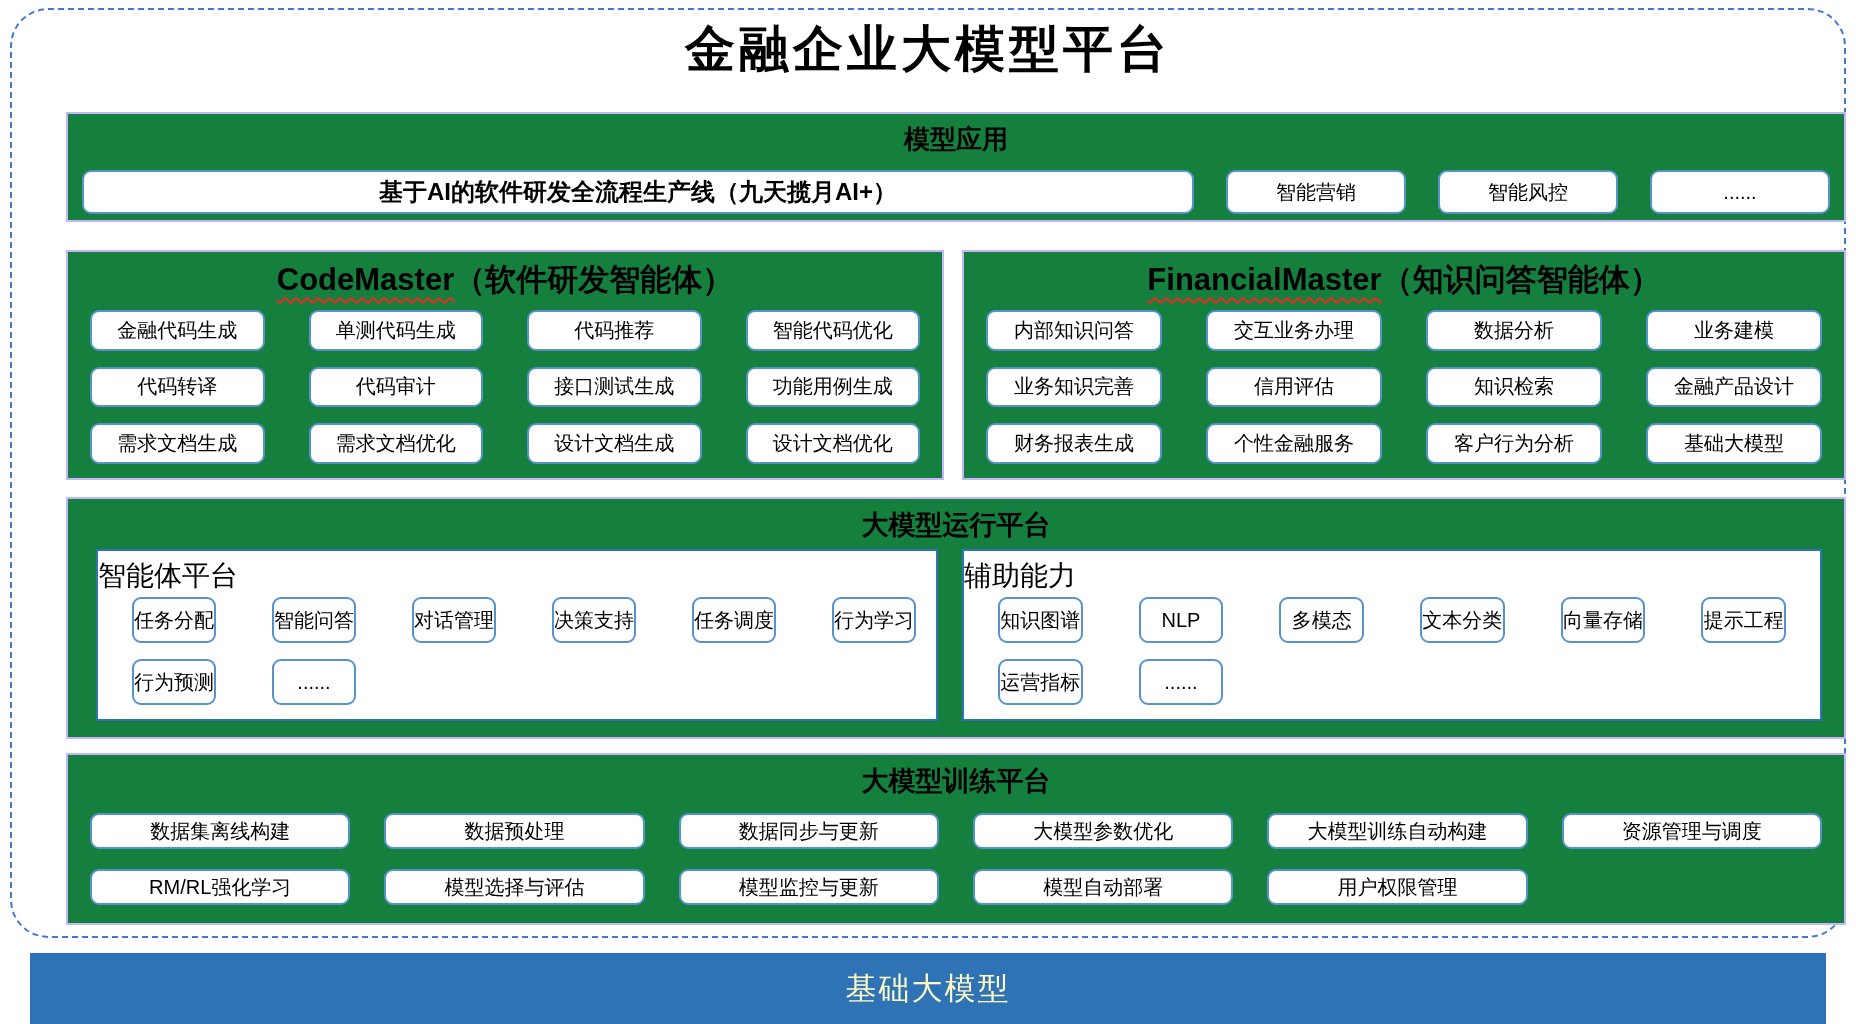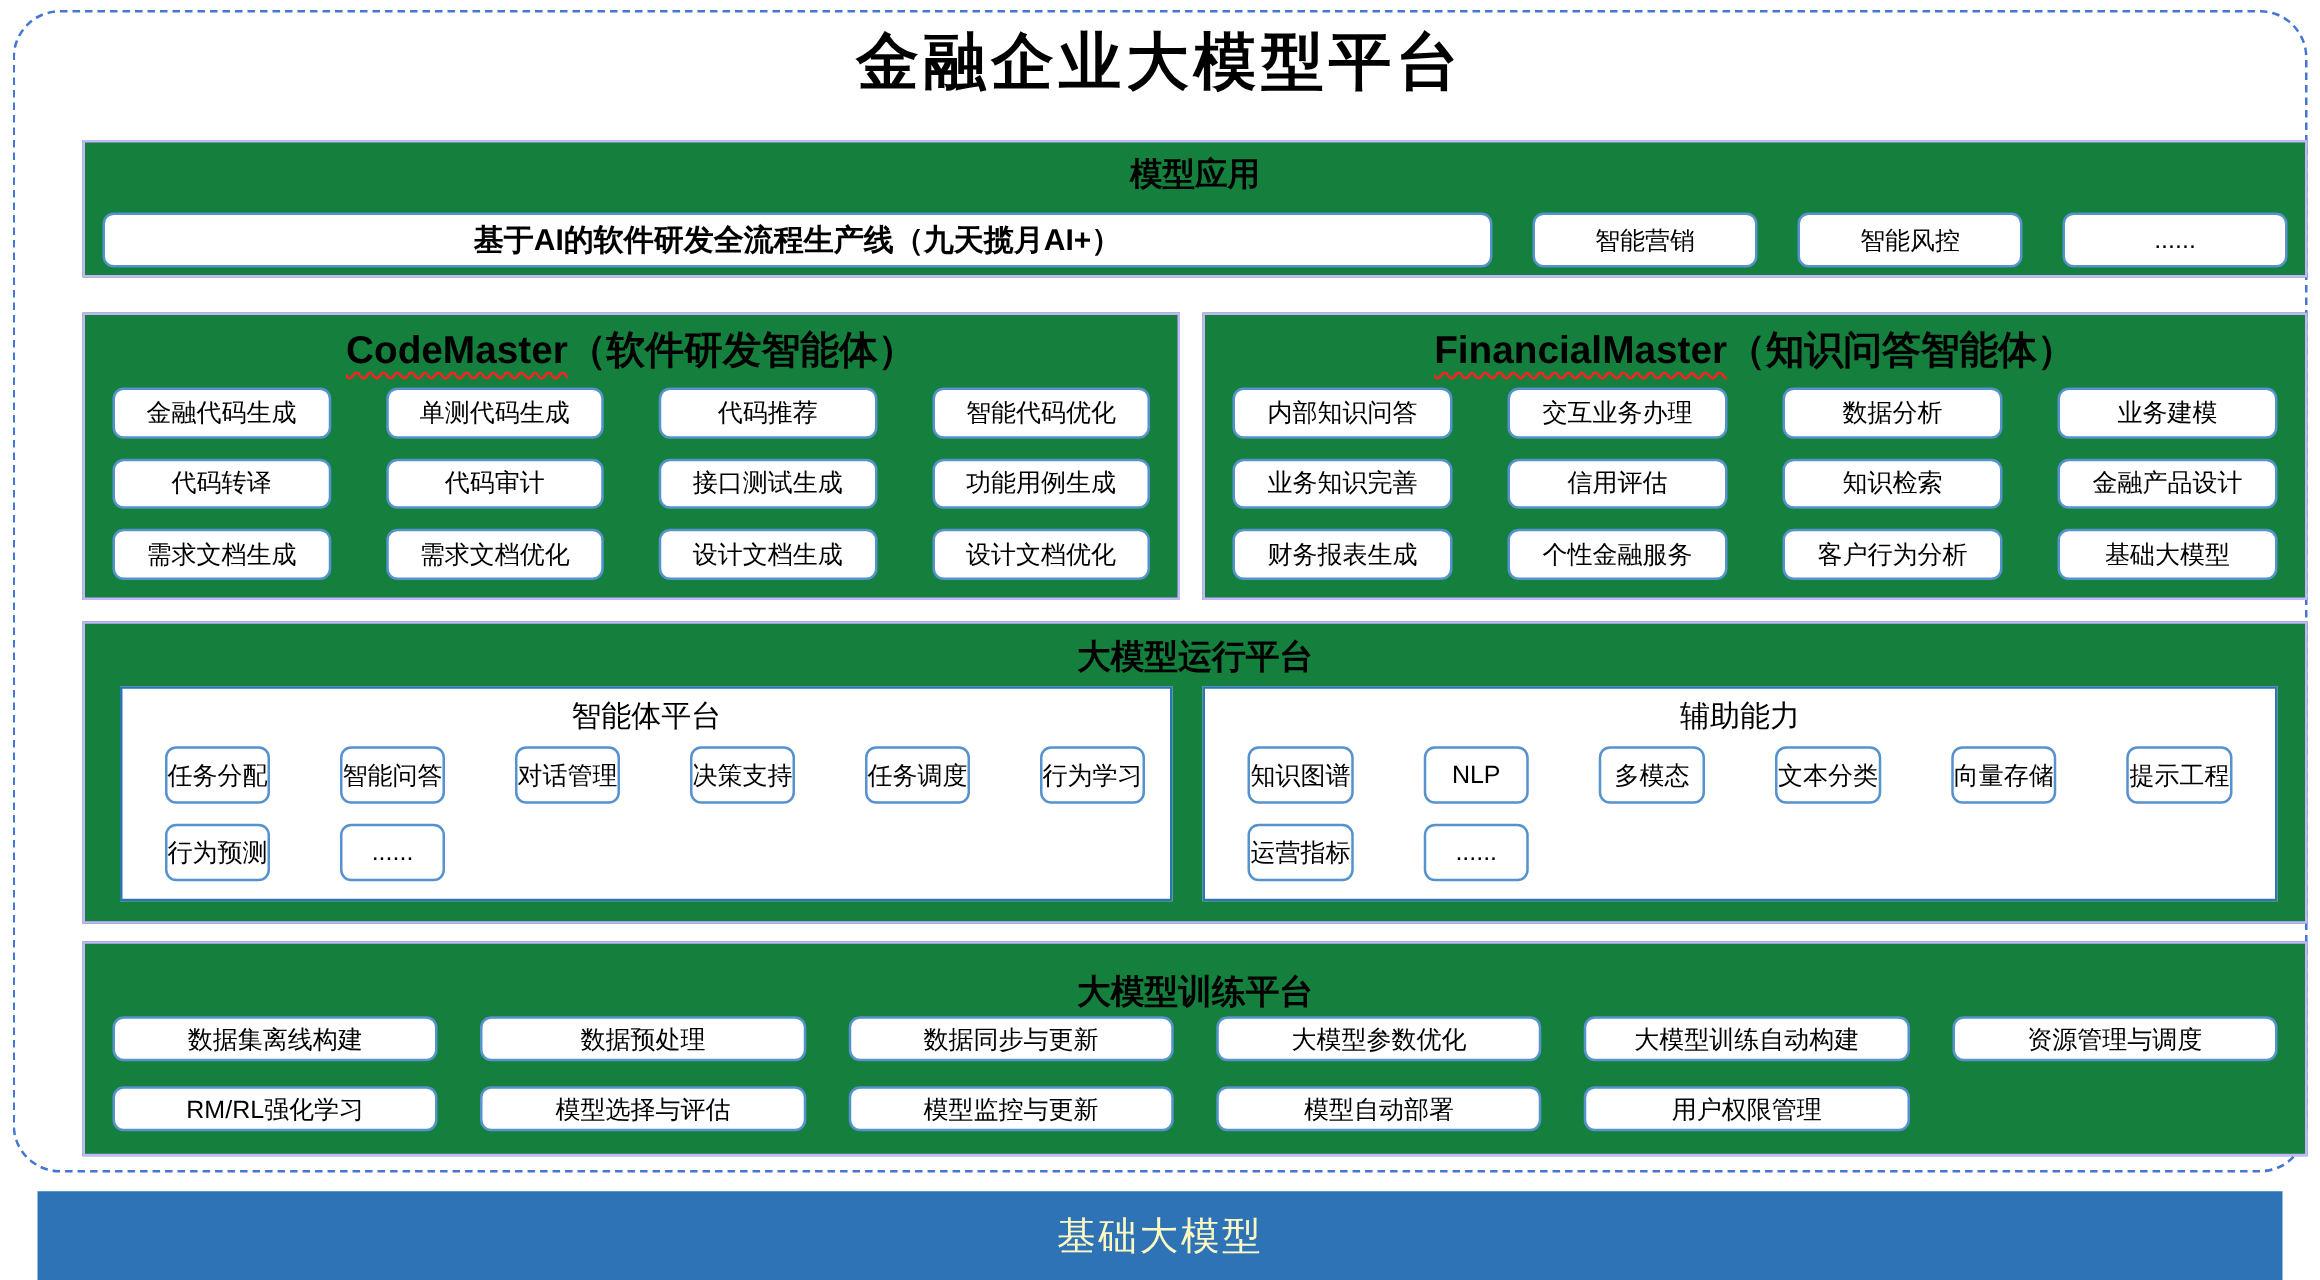--- a/index.html
+++ b/index.html
@@ -51,28 +51,28 @@
     display:grid;grid-template-columns:repeat(4,1fr);
     grid-template-rows:repeat(3,1fr);gap:16px 44px;
   }
   .sec3{left:66px;top:497px;width:1780px;height:242px;}
   .sec3 > .sec-title{font-size:27px;}
   .subbox{
     position:absolute;border:2px solid #2e74b5;box-sizing:border-box;background:#fff;
   }
   .sub-left{left:28px;top:50px;width:842px;height:172px;}
   .sub-right{left:894px;top:50px;width:860px;height:172px;}
-  .sub-title{text-align:center;font-size:24px;padding-top:6px;font-weight:400;}
+  .sub-title{text-align:left;font-size:28px;padding-top:6px;font-weight:400;}
   .sub-grid{
     position:absolute;left:34px;right:34px;top:46px;bottom:14px;
     display:grid;grid-template-columns:repeat(6,1fr);
     grid-template-rows:repeat(2,1fr);gap:16px 56px;
   }
   .sec4{left:66px;top:753px;width:1780px;height:172px;}
-  .sec4 > .sec-title{font-size:27px;margin-top:12px;}
+  .sec4 > .sec-title{font-size:27px;}
   .train-grid{
     position:absolute;left:22px;right:22px;top:58px;bottom:18px;
     display:grid;grid-template-columns:repeat(6,1fr);
     grid-template-rows:repeat(2,1fr);gap:20px 34px;
   }
   .foundation{
     position:absolute;left:30px;top:953px;width:1796px;height:71px;
     background:#2e73b6;color:#fef9c3;
     display:flex;align-items:center;justify-content:center;
     font-size:31px;font-weight:500;letter-spacing:2px;

